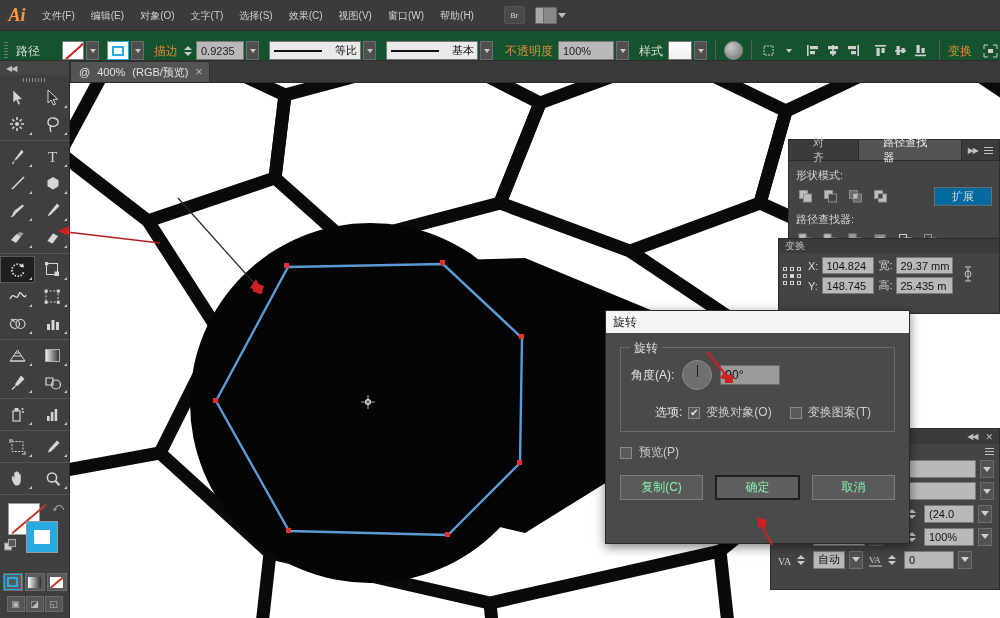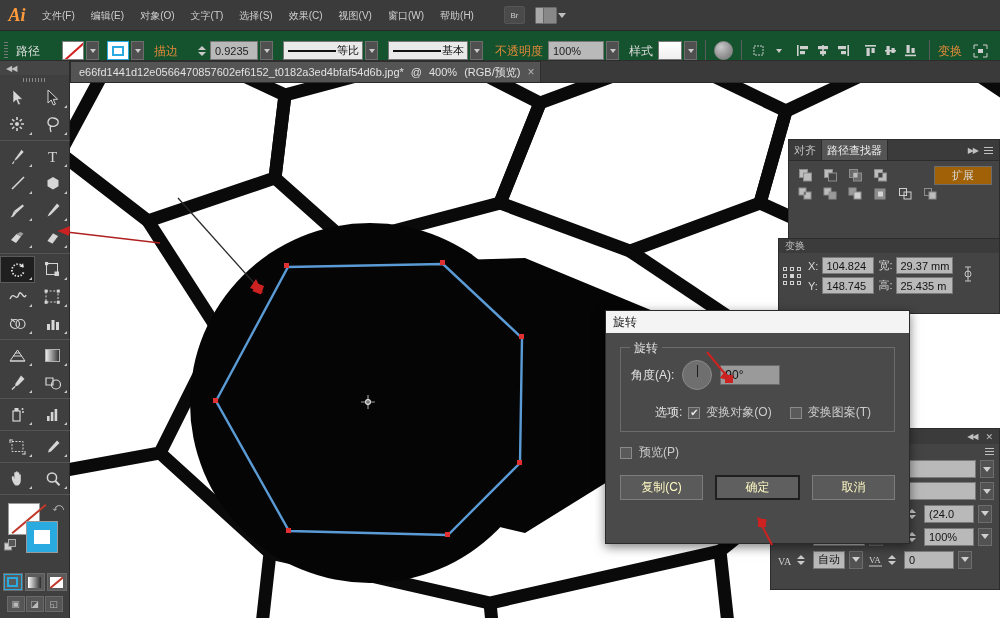--- a/index.html
+++ b/index.html
@@ -82,21 +82,21 @@
     padding:0 4px; text-align:left;
   }
   .spin{
     width:11px;height:19px; display:flex;flex-direction:column;justify-content:center;
     gap:2px; margin-right:1px;
   }
   .spin i{ width:0;height:0;border-left:4px solid transparent;border-right:4px solid transparent;}
   .spin i:first-child{ border-bottom:4px solid #c9c9c9;}
   .spin i:last-child{ border-top:4px solid #c9c9c9;}
   .profile-box{
-    width:80px;height:19px;background:#e9e9e9;border:1px solid #777;
+    width:92px;height:19px;background:#e9e9e9;border:1px solid #777;
     display:flex;align-items:center;justify-content:flex-end;padding-right:3px;
     position:relative; color:#111; font-size:11px;
   }
   .profile-box::before{
     content:""; position:absolute; left:4px; top:8px; width:48px;height:2px;background:#111;
   }
   .style-box{
     width:24px;height:19px;border:1px solid #777;
     background:linear-gradient(to bottom,#fff 0%,#efefef 100%);
   }
@@ -194,35 +194,35 @@
 
   
   .panel{
     position:absolute; background:#444444; border:1px solid #2c2c2c;
   }
   .panel-tabs{
     height:21px; background:#3b3b3b; display:flex; align-items:stretch;
     border-bottom:1px solid #2c2c2c;
   }
   .ptab{
-    padding:0 5px; display:flex;align-items:center; font-size:11px;color:#c2c2c2;
+    padding:0 24px; display:flex;align-items:center; font-size:11px;color:#c2c2c2;
     border-right:1px solid #2c2c2c;
   }
   .ptab.active{ background:#545454; color:#f0f0f0;}
   .ptab-right{ margin-left:auto; display:flex;align-items:center;gap:6px;padding:0 6px;}
   .pmenu-ico{ display:flex;flex-direction:column;gap:2px;}
   .pmenu-ico i{ width:9px;height:1px;background:#c0c0c0;display:block;}
   .panel-body{ padding:5px 7px 7px;}
   .sec-label{ font-size:11px;color:#d5d5d5; margin:2px 0 4px;}
   .pf-row{ display:flex; align-items:center; gap:5px;}
   .pf-btn{
     width:20px;height:19px; display:flex;align-items:center;justify-content:center;
   }
   .expand-btn{
-    margin-left:auto; width:58px;height:19px;border:1px solid #6d6d6d;background:#a16207;
+    margin-left:auto; width:58px;height:19px;border:1px solid #6d6d6d;background:#0369a1;
     display:flex;align-items:center;justify-content:center;font-size:11px;color:#d8d8d8;
   }
 
   
   #xform-panel{ left:778px; top:238px; width:222px; height:76px;}
   .xf-tabrow{ height:14px; background:#3b3b3b; display:flex;align-items:center;padding-left:6px;font-size:10px;color:#bdbdbd; overflow:hidden;}
   .xf-body{ display:flex; padding:4px 4px 4px 2px; gap:5px; align-items:center;}
   .ref-grid{ display:grid; grid-template-columns:repeat(3,4px); grid-template-rows:repeat(3,4px); gap:3px; margin:0 2px;}
   .ref-grid i{ width:4px;height:4px;border:1px solid #cfcfcf; display:block;}
   .ref-grid i.on{ background:#dadada;}
@@ -287,21 +287,21 @@
   .cbx{
     width:12px;height:12px;border:1px solid #8a8a8a;background:#5a5a5a;
     display:flex;align-items:center;justify-content:center;
   }
   .cbx.checked::after{ content:"✔"; font-size:10px;color:#eaeaea; line-height:1;}
   .cbx-txt{ font-size:12px;color:#cccccc;}
   .prev-row{ display:flex;align-items:center;gap:7px; margin:4px 0 14px;}
   .btn-row{ display:flex; gap:12px;}
   .dlg-btn{
     flex:1; height:25px; background:#5a5a5a; border:1px solid #7d7d7d;
-    display:flex;align-items:center;justify-content:center; font-size:12px;color:#fef9c3;
+    display:flex;align-items:center;justify-content:center; font-size:12px;color:#86efac;
   }
   .dlg-btn.default{ border:2px solid #1f1f1f; background:#5f5f5f;}
 
   
   #annot{ position:absolute; left:0; top:0; width:1000px; height:618px; pointer-events:none;}
 </style>
 </head>
 <body>
 
 <div id="menubar">
@@ -334,21 +334,21 @@
   <div class="swatch-box none"></div>
   <div class="mini-arrow"></div>
 
   <div style="width:8px"></div>
   <div class="swatch-box stroke cyan-sel">
       <i></i>
     </div>
   <div class="mini-arrow"></div>
 
   <div style="width:10px"></div>
-  <div class="cb-label orange" style="margin-right:20px">描边</div>
+  <div class="cb-label orange" style="margin-right:6px">描边</div>
   <div class="spin">
       <i></i>
       <i></i>
     </div>
   <div class="num-field">0.9235</div>
   <div class="mini-arrow"></div>
 
   <div style="width:10px"></div>
   <div class="profile-box">等比</div>
   <div class="mini-arrow"></div>
@@ -426,21 +426,20 @@
   <div class="ico-btn">
     <svg width="15" height="14" viewBox="0 0 15 14">
       <path d="M1 1h4M1 1v4M14 1h-4M14 1v4M1 13h4M1 13v-4M14 13h-4M14 13v-4" stroke="#cfcfcf" fill="none"></path>
       <rect x="5" y="5" width="5" height="4" fill="#cfcfcf"></rect>
     </svg>
   </div>
 </div>
 
 <div id="tabbar">
   <div class="doc-tab">
-    <span>e66fd1441d12e0566470857602ef6152_t0182a3ed4bfaf54d6b.jpg*</span>
     <span>@</span>
     <span>400%</span>
     <span>(RGB/预览)</span>
     <span class="tab-close">×</span>
   </div>
 </div>
 
 <div id="toolbar">
   <div class="tb-head">
     <span class="dbl-arrow">◀◀</span>
@@ -719,20 +718,21 @@
     <div class="ptab-right">
       <span class="dbl-arrow">▶▶</span>
       <span class="pmenu-ico">
           <i></i>
           <i></i>
           <i></i>
         </span>
     </div>
   </div>
   <div class="panel-body">
+    <div class="sec-label">形状模式:</div>
     <div class="pf-row">
       <div class="pf-btn">
         <svg width="16" height="15" viewBox="0 0 16 15">
             <rect x="1.5" y="1.5" width="8" height="8" fill="#bdbdbd" stroke="#8d8d8d"></rect>
             <rect x="5.5" y="5" width="8" height="8" fill="#bdbdbd" stroke="#8d8d8d"></rect>
           </svg>
       </div>
       <div class="pf-btn">
         <svg width="16" height="15" viewBox="0 0 16 15">
             <rect x="1.5" y="1.5" width="8" height="8" fill="#bdbdbd" stroke="#8d8d8d"></rect>
@@ -748,20 +748,21 @@
       </div>
       <div class="pf-btn">
         <svg width="16" height="15" viewBox="0 0 16 15">
             <rect x="1.5" y="1.5" width="8" height="8" fill="#bdbdbd" stroke="#8d8d8d"></rect>
             <rect x="5.5" y="5" width="8" height="8" fill="#bdbdbd" stroke="#8d8d8d"></rect>
             <rect x="5.5" y="5" width="4" height="4.5" fill="#444"></rect>
           </svg>
       </div>
       <div class="expand-btn">扩展</div>
     </div>
+    <div class="sec-label" style="margin-top:6px">路径查找器:</div>
     <div class="pf-row">
       <div class="pf-btn">
         <svg width="16" height="15" viewBox="0 0 16 15">
             <rect x="1" y="1" width="7" height="7" fill="#bdbdbd" stroke="#8d8d8d"></rect>
             <rect x="6" y="5" width="7" height="7" fill="#bdbdbd" stroke="#8d8d8d"></rect>
             <rect x="6" y="5" width="2" height="3" fill="#777"></rect>
           </svg>
       </div>
       <div class="pf-btn">
         <svg width="16" height="15" viewBox="0 0 16 15">

